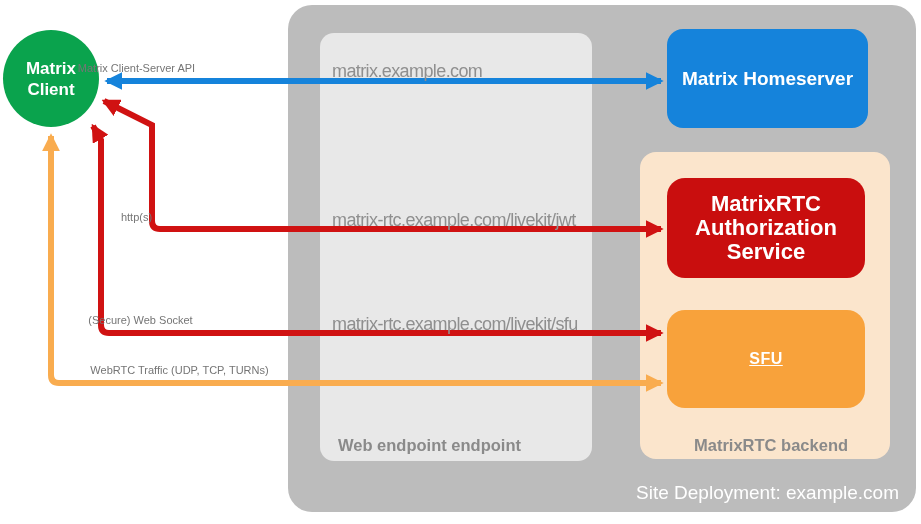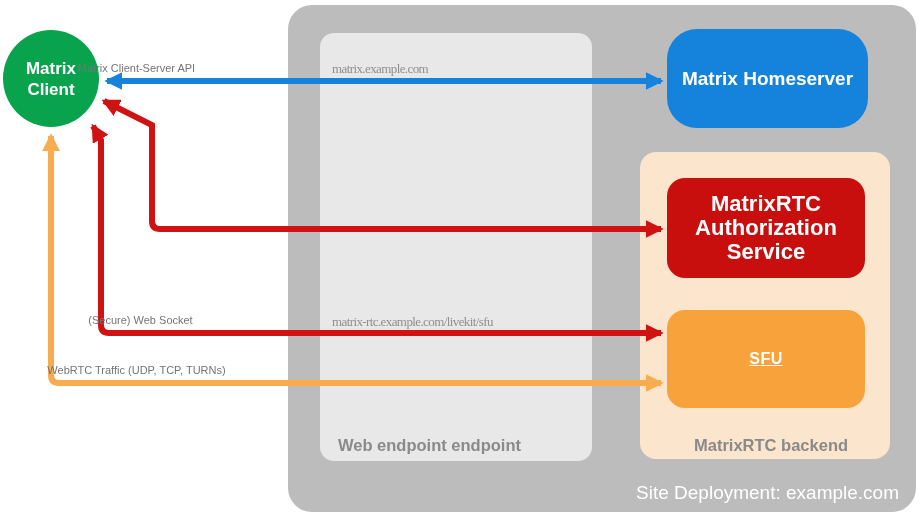--- a/index.html
+++ b/index.html
@@ -25,44 +25,44 @@
 
   .container{position:absolute;left:288px;top:5px;width:628px;height:507px;
     background:var(--c-container);border-radius:24px;}
   .routing-box{position:absolute;left:320px;top:33px;width:272px;height:428px;
     background:var(--c-routing);border-radius:14px;}
   .backend-box{position:absolute;left:640px;top:152px;width:250px;height:307px;
     background:var(--c-backend);border-radius:16px;}
 
   .node{position:absolute;display:flex;align-items:center;justify-content:center;
     text-align:center;color:var(--c-white);font-weight:bold;}
-  .homeserver{left:667px;top:29px;width:201px;height:99px;border-radius:30px;
+  .homeserver{left:667px;top:29px;width:201px;height:99px;border-radius:16px;
     background:var(--c-blue);font-size:19px;}
   .auth{left:667px;top:178px;width:198px;height:100px;border-radius:18px;
     background:var(--c-red);font-size:22px;line-height:24px;padding:0 14px;}
   .sfu{left:667px;top:310px;width:198px;height:98px;border-radius:18px;
     background:var(--c-orange);font-size:16px;letter-spacing:.5px;text-decoration:underline;}
   .client{left:3px;top:30px;width:96px;height:97px;border-radius:50%;
     background:var(--c-green);font-size:17px;line-height:21px;}
 
   .section-label{position:absolute;font-weight:bold;font-size:16.5px;color:var(--c-section_gray);}
   .routing-label{left:338px;top:436px;}
   .backend-label{left:658px;top:436px;margin-left:36px;}
   .deployment-label{position:absolute;right:22px;top:482px;font-weight:normal;
     font-size:19px;color:var(--c-white);}
 
   .arrow-label{position:absolute;font-weight:normal;font-size:11px;
     color:var(--c-label_gray);width:273px;text-align:center;left:0;}
   .lbl-csapi{top:62px;}
   .lbl-https{top:211px;}
   .lbl-ws{top:314px;padding-left:8px;}
-  .lbl-webrtc{top:364px;}
+  .lbl-webrtc{top:364px;margin-left:43px;}
 
-  .url-label{position:absolute;left:332px;font-family:Liberation Serif, serif;
-    font-size:13px;letter-spacing:-0.6px;color:var(--c-url_gray);}
+  .url-label{position:absolute;left:332px;font-family:Liberation Sans, sans-serif;
+    font-size:18px;letter-spacing:-0.6px;color:var(--c-url_gray);}
   .url-hs{top:61px;}
   .url-jwt{top:210px;}
   .url-sfu{top:314px;}
 
   svg.arrows{position:absolute;left:0;top:0;width:921px;height:524px;pointer-events:none;}
   .st-blue{stroke:var(--c-blue);}   .mk-blue{fill:var(--c-blue);}
   .st-red{stroke:var(--c-red_arrow);}  .mk-red{fill:var(--c-red_arrow);}
   .st-orange{stroke:var(--c-orange_arrow);} .mk-orange{fill:var(--c-orange_arrow);}
   svg.arrows path.shaft{fill:none;stroke-width:6;}
 </style>
@@ -108,23 +108,25 @@
 
   <div class="node auth">
     <span>MatrixRTC Authorization Service</span>
   </div>
 
   <div class="node sfu">
     <span>SFU</span>
   </div>
 
   <div class="arrow-label lbl-csapi">Matrix Client-Server API</div>
+  <div class="arrow-label lbl-https">http(s)</div>
   <div class="arrow-label lbl-ws">(Secure) Web Socket</div>
   <div class="arrow-label lbl-webrtc">WebRTC Traffic (UDP, TCP, TURNs)</div>
 
   <div class="url-label url-hs">matrix.example.com</div>
+  <div class="url-label url-jwt">matrix-rtc.example.com/livekit/jwt</div>
   <div class="url-label url-sfu">matrix-rtc.example.com/livekit/sfu</div>
 
   <div class="section-label routing-label">Web endpoint endpoint</div>
   <div class="section-label backend-label">MatrixRTC backend</div>
   <div class="deployment-label">Site Deployment: example.com</div>
 
 </div>
 
 </body></html>

